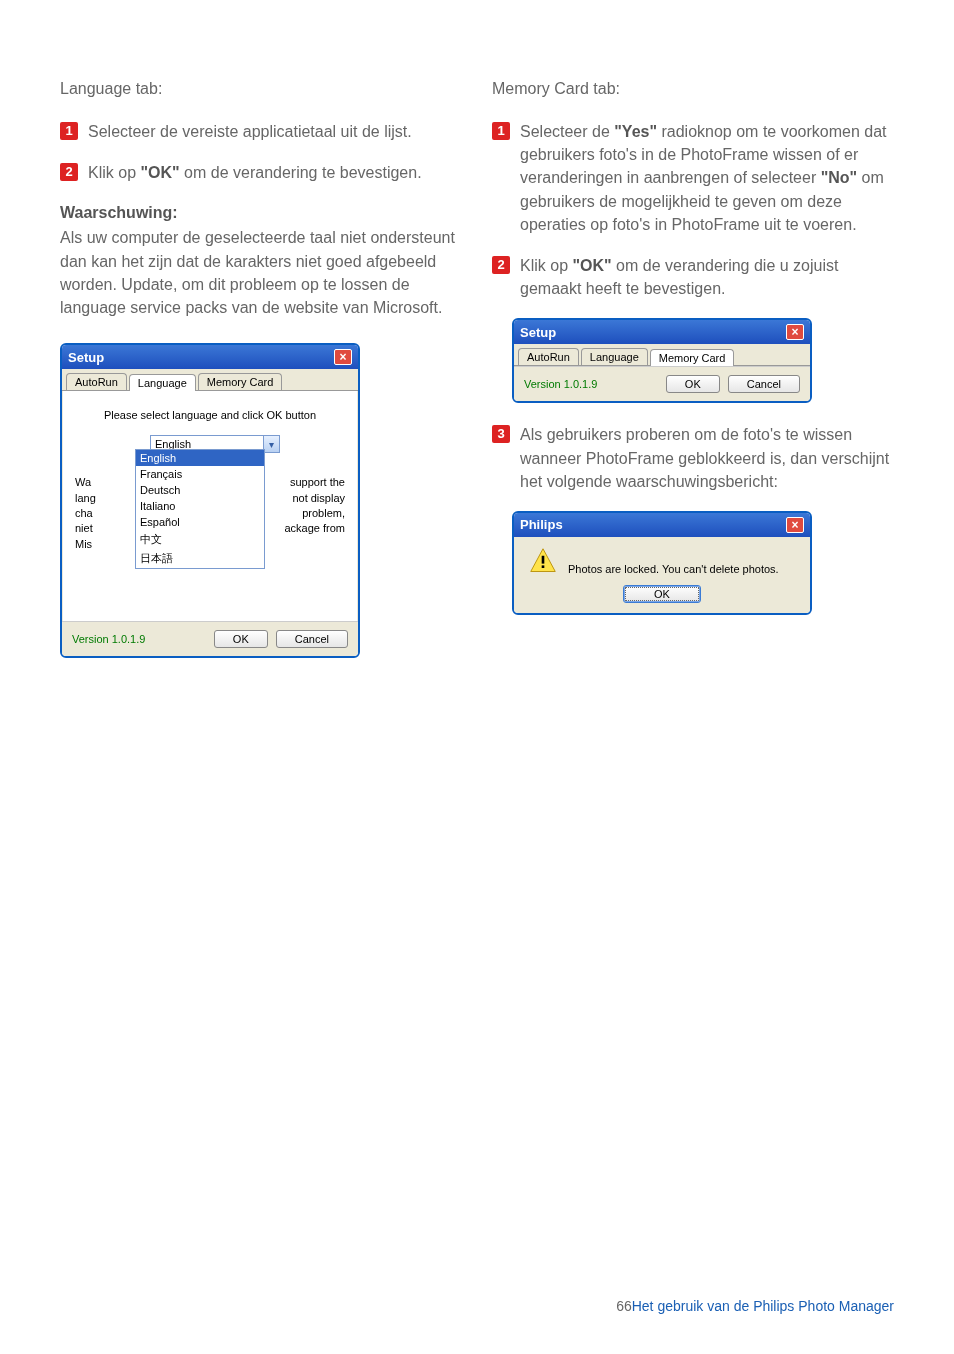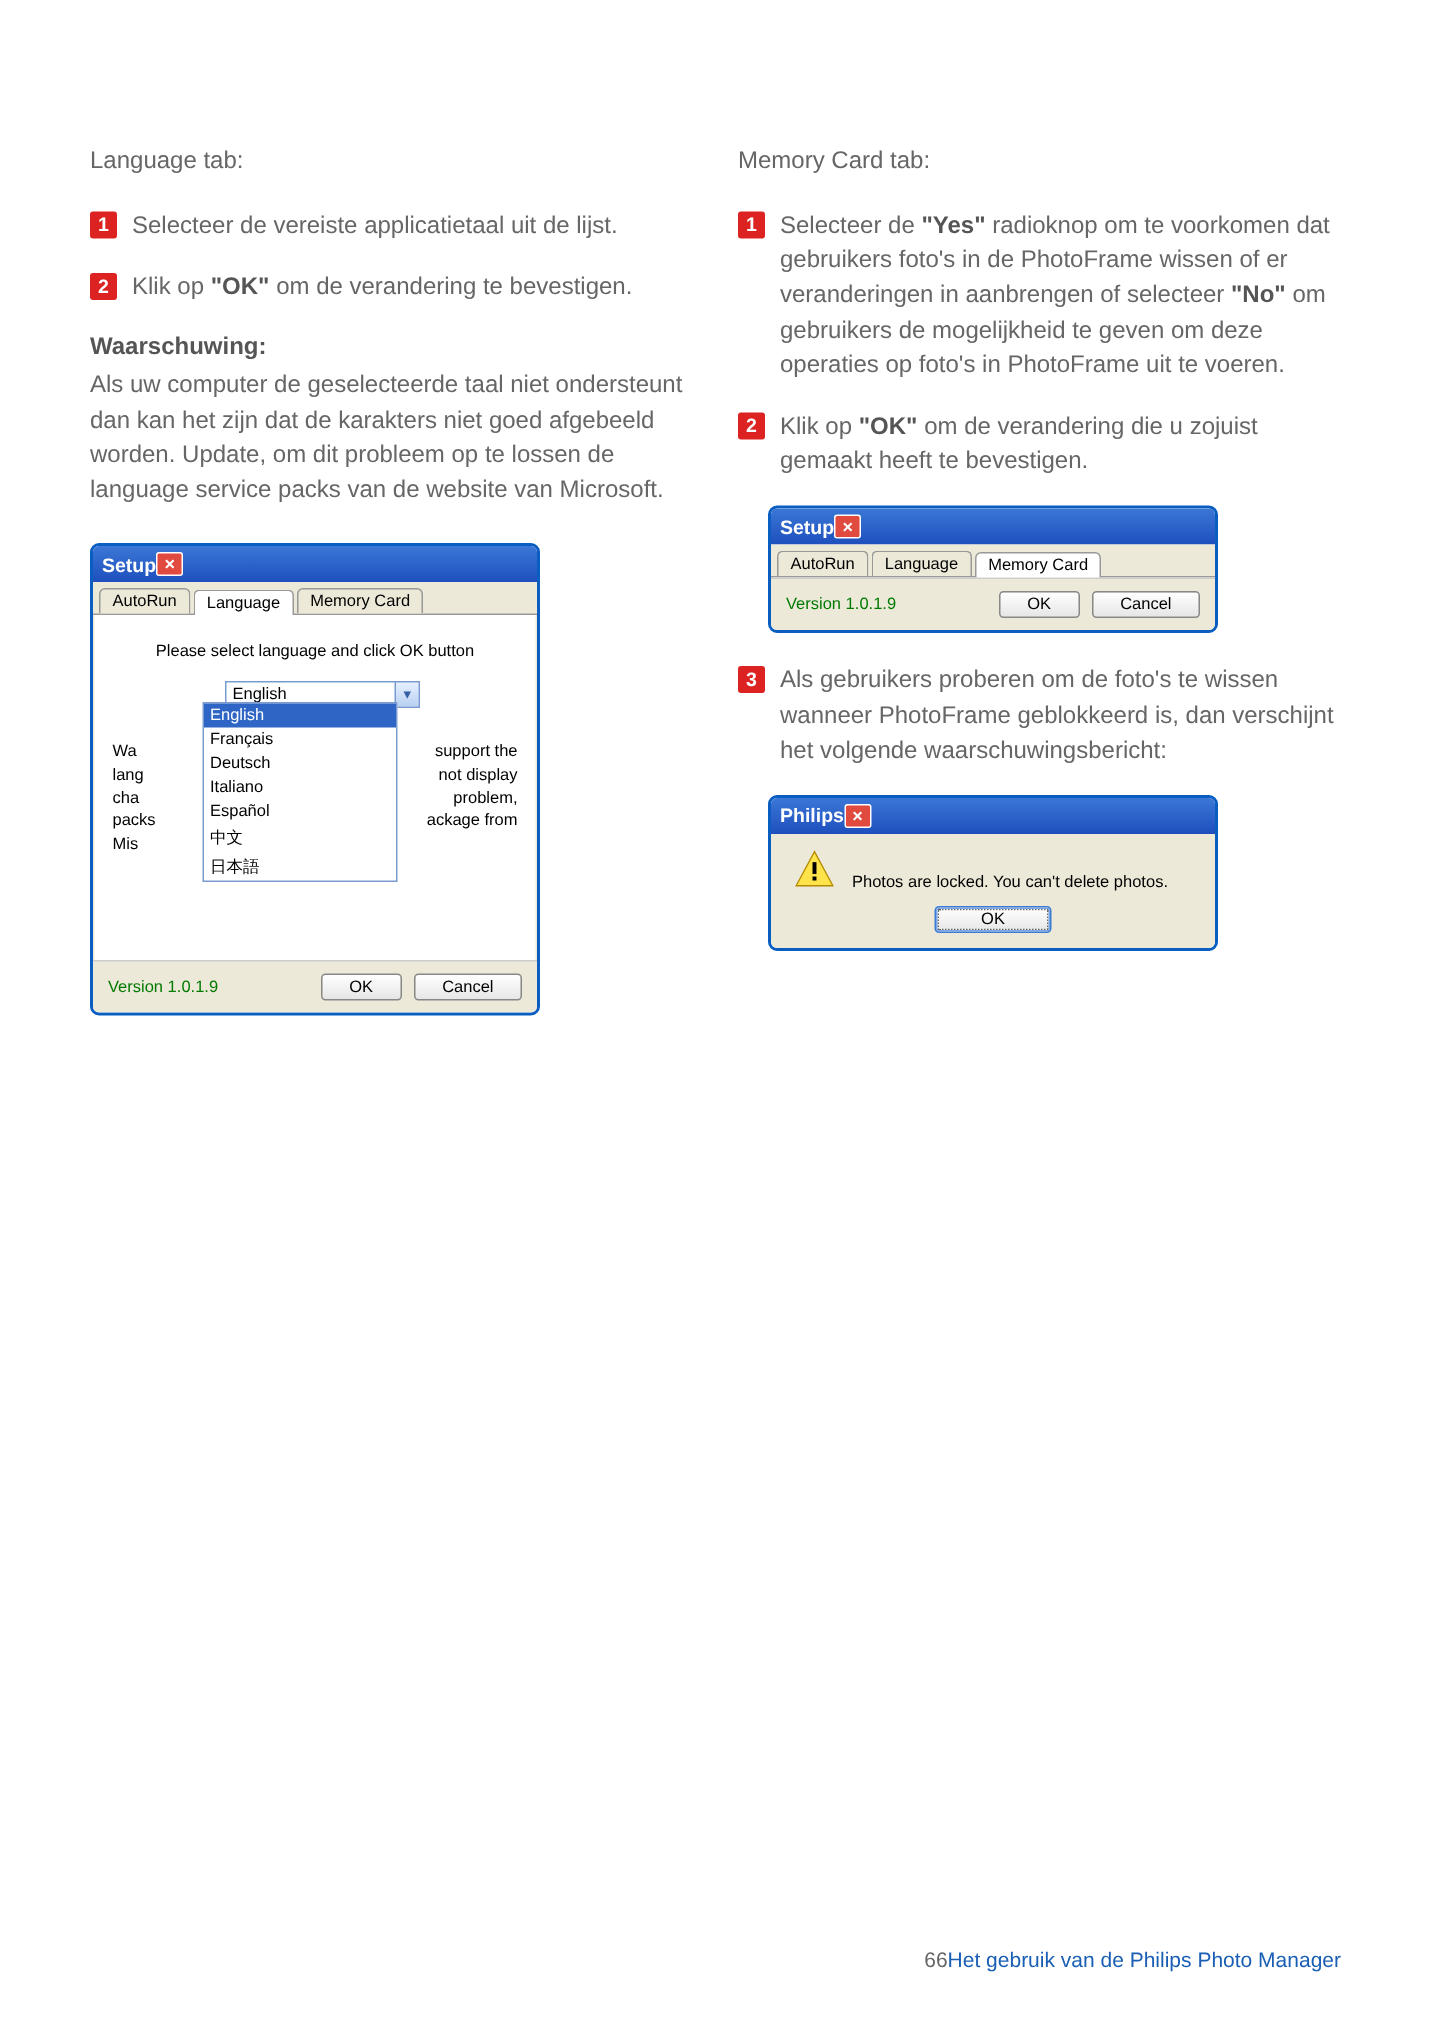--- a/index.html
+++ b/index.html
@@ -12,21 +12,20 @@
     position: relative;
     padding: 80px 60px 40px 60px;
   }
   .columns {
     display: flex;
     gap: 30px;
   }
   .col {
     flex: 1;
     min-width: 0;
-    margin-top: 19px;
   }
   .tab-title {
     font-size: 16px;
     color: #666;
     margin-bottom: 22px;
   }
   .step {
     display: flex;
     align-items: flex-start;
     gap: 10px;
@@ -77,21 +76,21 @@
     overflow: hidden;
   }
   .xp-title {
     background: linear-gradient(#3b77d6,#1e4fbd);
     color: #fff;
     font-weight: bold;
     font-size: 13px;
     padding: 4px 6px;
     display: flex;
     align-items: center;
-    justify-content: flex-start;
+    justify-content: space-between;
   }
   .xp-close {
     background: #e04a3f;
     border: 1px solid #fff;
     border-radius: 2px;
     width: 18px;
     height: 16px;
     color: #fff;
     font-weight: bold;
     font-size: 12px;
@@ -342,21 +341,21 @@
           <div class="combo">
             <div class="combo-field">English</div>
             <div class="combo-arrow">▾</div>
           </div>
         </div>
 
         <div class="cutoff-text" style="top:84px;">
           <div>Wa</div>
           <div>lang</div>
           <div>cha</div>
-          <div>packs</div>
+          <div>niet</div>
           <div>Mis</div>
         </div>
         <div class="cutoff-right" style="top:84px;">
           <div>support the</div>
           <div>not display</div>
           <div>problem,</div>
           <div>ackage from</div>
         </div>
         <div class="dropdown-list" style="top:58px;left:72px;margin-left:0;">
           <div class="selected">English</div>

